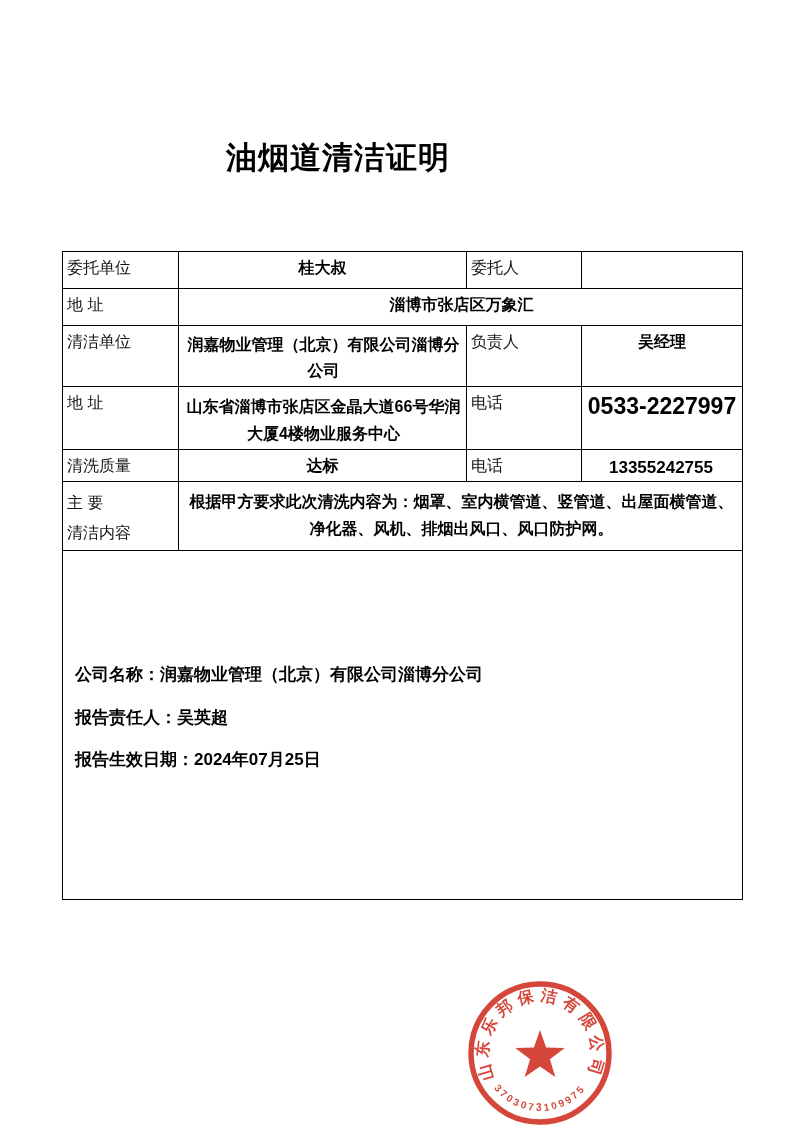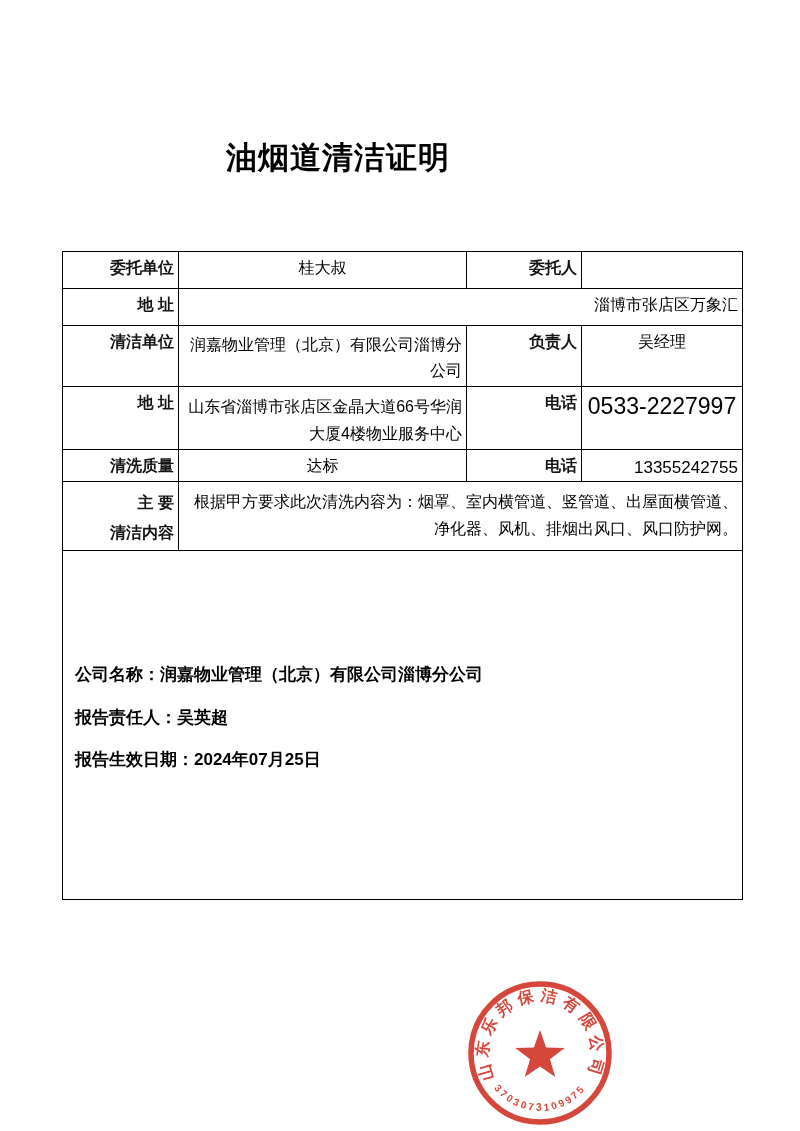--- a/index.html
+++ b/index.html
@@ -17,27 +17,27 @@
     position:absolute; left:62px; top:251px; width:680px;
     border-collapse:collapse; table-layout:fixed;
   }
   table.cert td {
     border:1.5px solid #000;
     vertical-align:top;
     font-size:16px;
     padding:6px 4px 2px 4px;
     overflow:hidden;
   }
-  td.lbl { text-align:right; font-weight:700; font-size:15px; color:#141414; }
+  td.lbl { text-align:left; font-weight:400; font-size:15px; color:#141414; }
   td.lbl .lbl-line { display:block; }
   td.lbl2line { line-height:30px; padding-top:4px; }
   td.lblmid { vertical-align:middle; line-height:38px; padding-top:0; }
-  td.val { font-weight:400;margin-top:38px; }
+  td.val { font-weight:700;margin-top:38px; }
   .c { text-align:center; }
-  .l { text-align:right; padding-left:6px !important; }
+  .l { text-align:center; padding-left:6px !important; }
   .tight { padding-left:2px !important; }
   td.par { line-height:27px; padding-top:3px; }
   td.par2 { line-height:33px; padding-top:2px; }
   td.footer-cell { padding:0; }
   .footer-line { font-weight:700; font-size:17px; line-height:20px; margin-left:8px; }
   .fl-1 { margin-top:108px; }
   .fl-2 { margin-top:23px; }
   .fl-3 { margin-top:22px; }
   .stamp {
     position:absolute; left:462px; top:975px; width:156px; height:156px;

